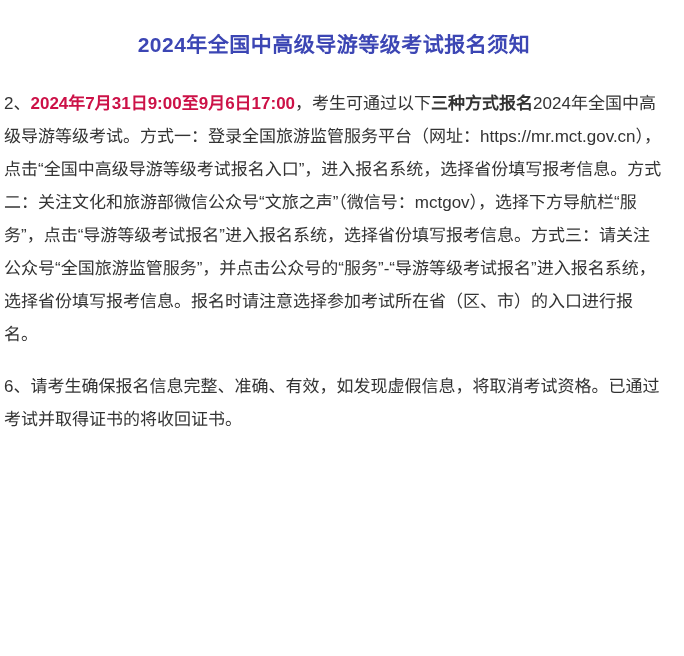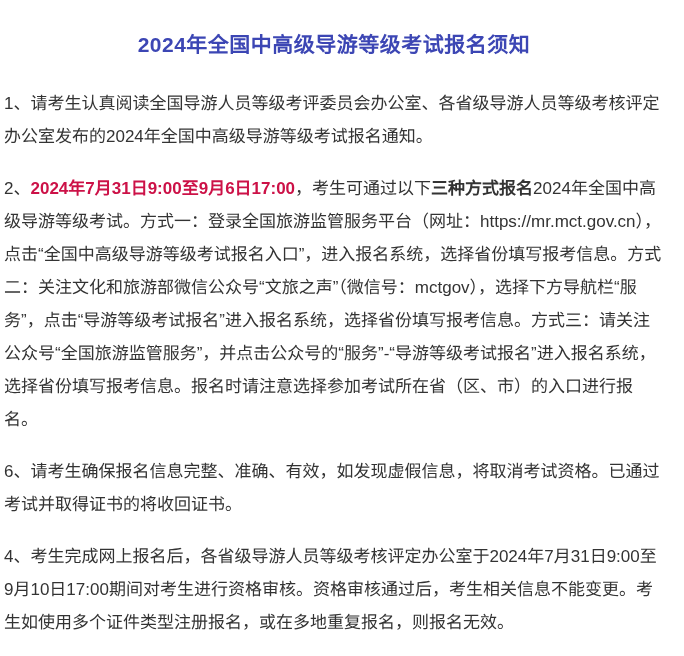--- a/index.html
+++ b/index.html
@@ -44,21 +44,19 @@
     font-weight: bold;
     color: var(--body-color, #333333);
   }
 </style>
 </head>
 <body>
 
 <div class="page">
   <h1 class="title">2024年全国中高级导游等级考试报名须知</h1>
 
-  <p class="para"><span>1、请考生认真阅读全国导游人员等级考评委员会办公室、各省级导游人员等级考核评定办公室发布的2024年全国中高级导游等级考试报名通知。</span></p>
 
   <p class="para"><span>2、</span><span class="hl">2024年7月31日9:00至9月6日17:00</span><span>，考生可通过以下</span><span class="b">三种方式报名</span><span>2024年全国中高级导游等级考试。方式一：登录全国旅游监管服务平台（网址：https://mr.mct.gov.cn），点击“全国中高级导游等级考试报名入口”，进入报名系统，选择省份填写报考信息。方式二：关注文化和旅游部微信公众号“文旅之声”（微信号：mctgov），选择下方导航栏“服务”，点击“导游等级考试报名”进入报名系统，选择省份填写报考信息。方式三：请关注公众号“全国旅游监管服务”，并点击公众号的“服务”-“导游等级考试报名”进入报名系统，选择省份填写报考信息。报名时请注意选择参加考试所在省（区、市）的入口进行报名。</span></p>
 
   <p class="para"><span>6、请考生确保报名信息完整、准确、有效，如发现虚假信息，将取消考试资格。已通过考试并取得证书的将收回证书。</span></p>
 
-  <p class="para"><span>4、考生完成网上报名后，各省级导游人员等级考核评定办公室于2024年7月31日9:00至9月10日17:00期间对考生进行资格审核。资格审核通过后，考生相关信息不能变更。考生如使用多个证件类型注册报名，或在多地重复报名，则报名无效。</span></p>
 
 </div>
 
 </body></html>

